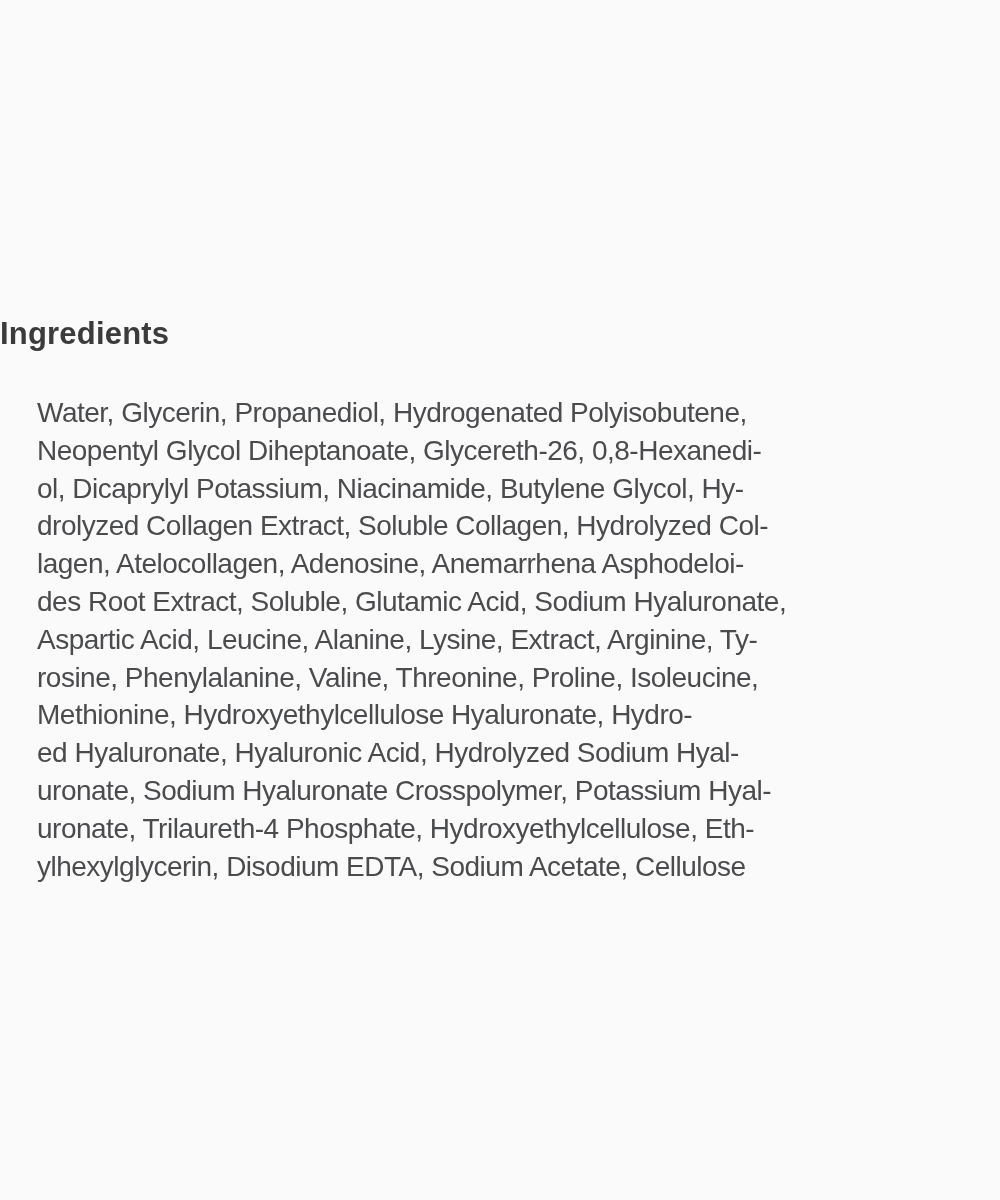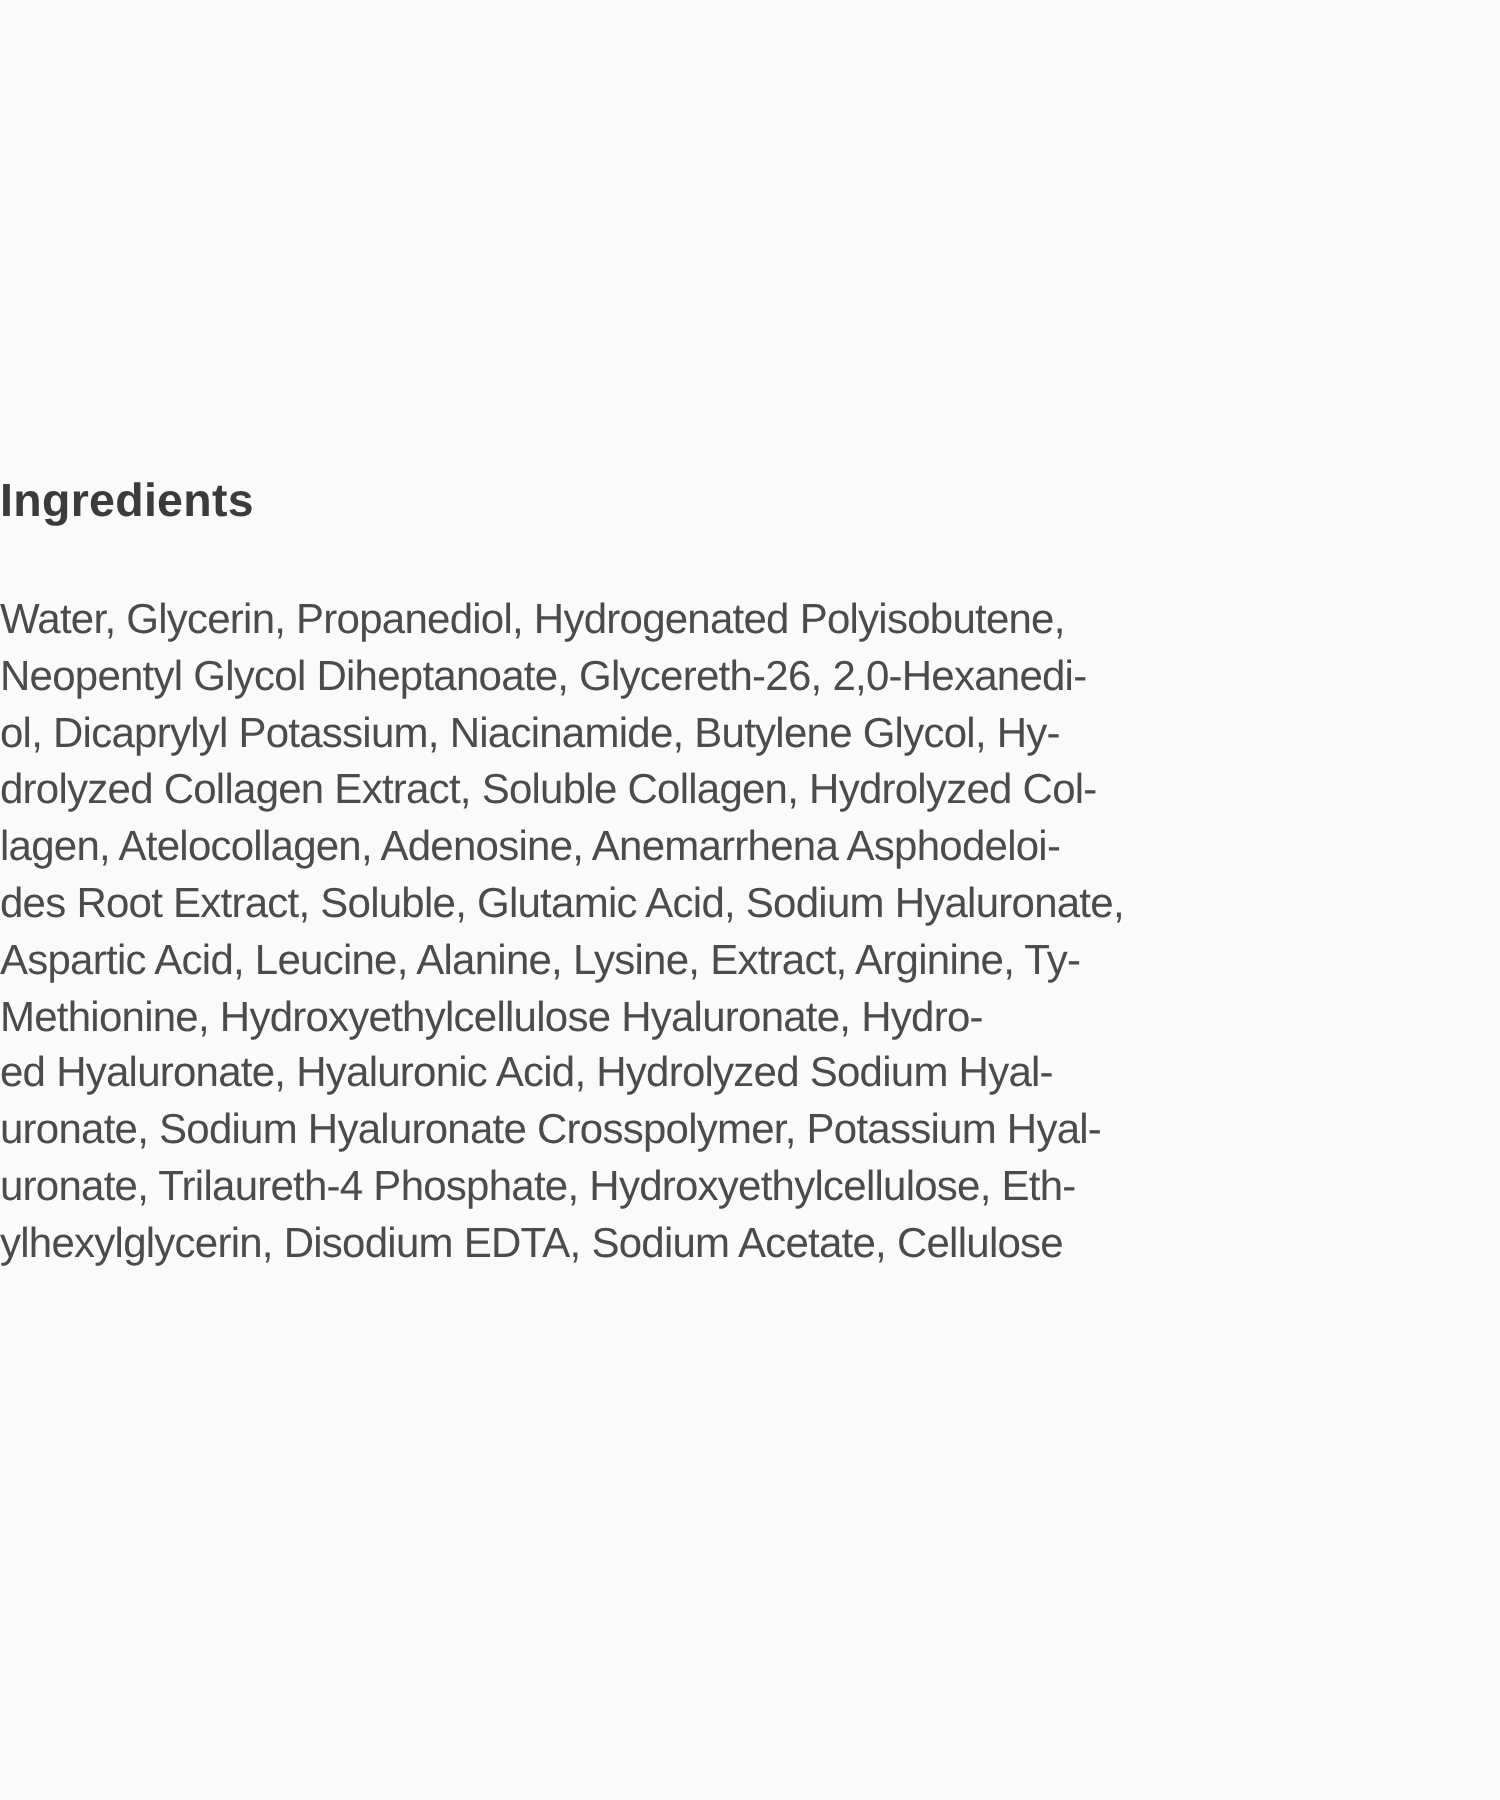--- a/index.html
+++ b/index.html
@@ -31,35 +31,37 @@
   .ingredients-text {
     margin-top: 42px;
     font-size: 28px;
     font-weight: 400;
     line-height: 37.8px;
     letter-spacing: -0.5px;
     color: #4a4b4d;
   }
   .ingredients-line {
     white-space: nowrap;
+    padding-left: 37px;
   }
 </style>
 </head>
 <body>
 
 <div class="page">
   <h1 class="ingredients-title">Ingredients</h1>
 
   <div class="ingredients-text">
     <div class="ingredients-line">Water, Glycerin, Propanediol, Hydrogenated Polyisobutene,</div>
-    <div class="ingredients-line">Neopentyl Glycol Diheptanoate, Glycereth-26, 2,0-Hexanedi-</div>
+    <div class="ingredients-line">Neopentyl Glycol Diheptanoate, Glycereth-26, 0,8-Hexanedi-</div>
     <div class="ingredients-line">ol, Dicaprylyl Potassium, Niacinamide, Butylene Glycol, Hy-</div>
     <div class="ingredients-line">drolyzed Collagen Extract, Soluble Collagen, Hydrolyzed Col-</div>
     <div class="ingredients-line">lagen, Atelocollagen, Adenosine, Anemarrhena Asphodeloi-</div>
     <div class="ingredients-line">des Root Extract, Soluble, Glutamic Acid, Sodium Hyaluronate,</div>
     <div class="ingredients-line">Aspartic Acid, Leucine, Alanine, Lysine, Extract, Arginine, Ty-</div>
+    <div class="ingredients-line">rosine, Phenylalanine, Valine, Threonine, Proline, Isoleucine,</div>
     <div class="ingredients-line">Methionine, Hydroxyethylcellulose Hyaluronate, Hydro-</div>
     <div class="ingredients-line">ed Hyaluronate, Hyaluronic Acid, Hydrolyzed Sodium Hyal-</div>
     <div class="ingredients-line">uronate, Sodium Hyaluronate Crosspolymer, Potassium Hyal-</div>
     <div class="ingredients-line">uronate, Trilaureth-4 Phosphate, Hydroxyethylcellulose, Eth-</div>
     <div class="ingredients-line">ylhexylglycerin, Disodium EDTA, Sodium Acetate, Cellulose</div>
   </div>
 </div>
 
 </body></html>

